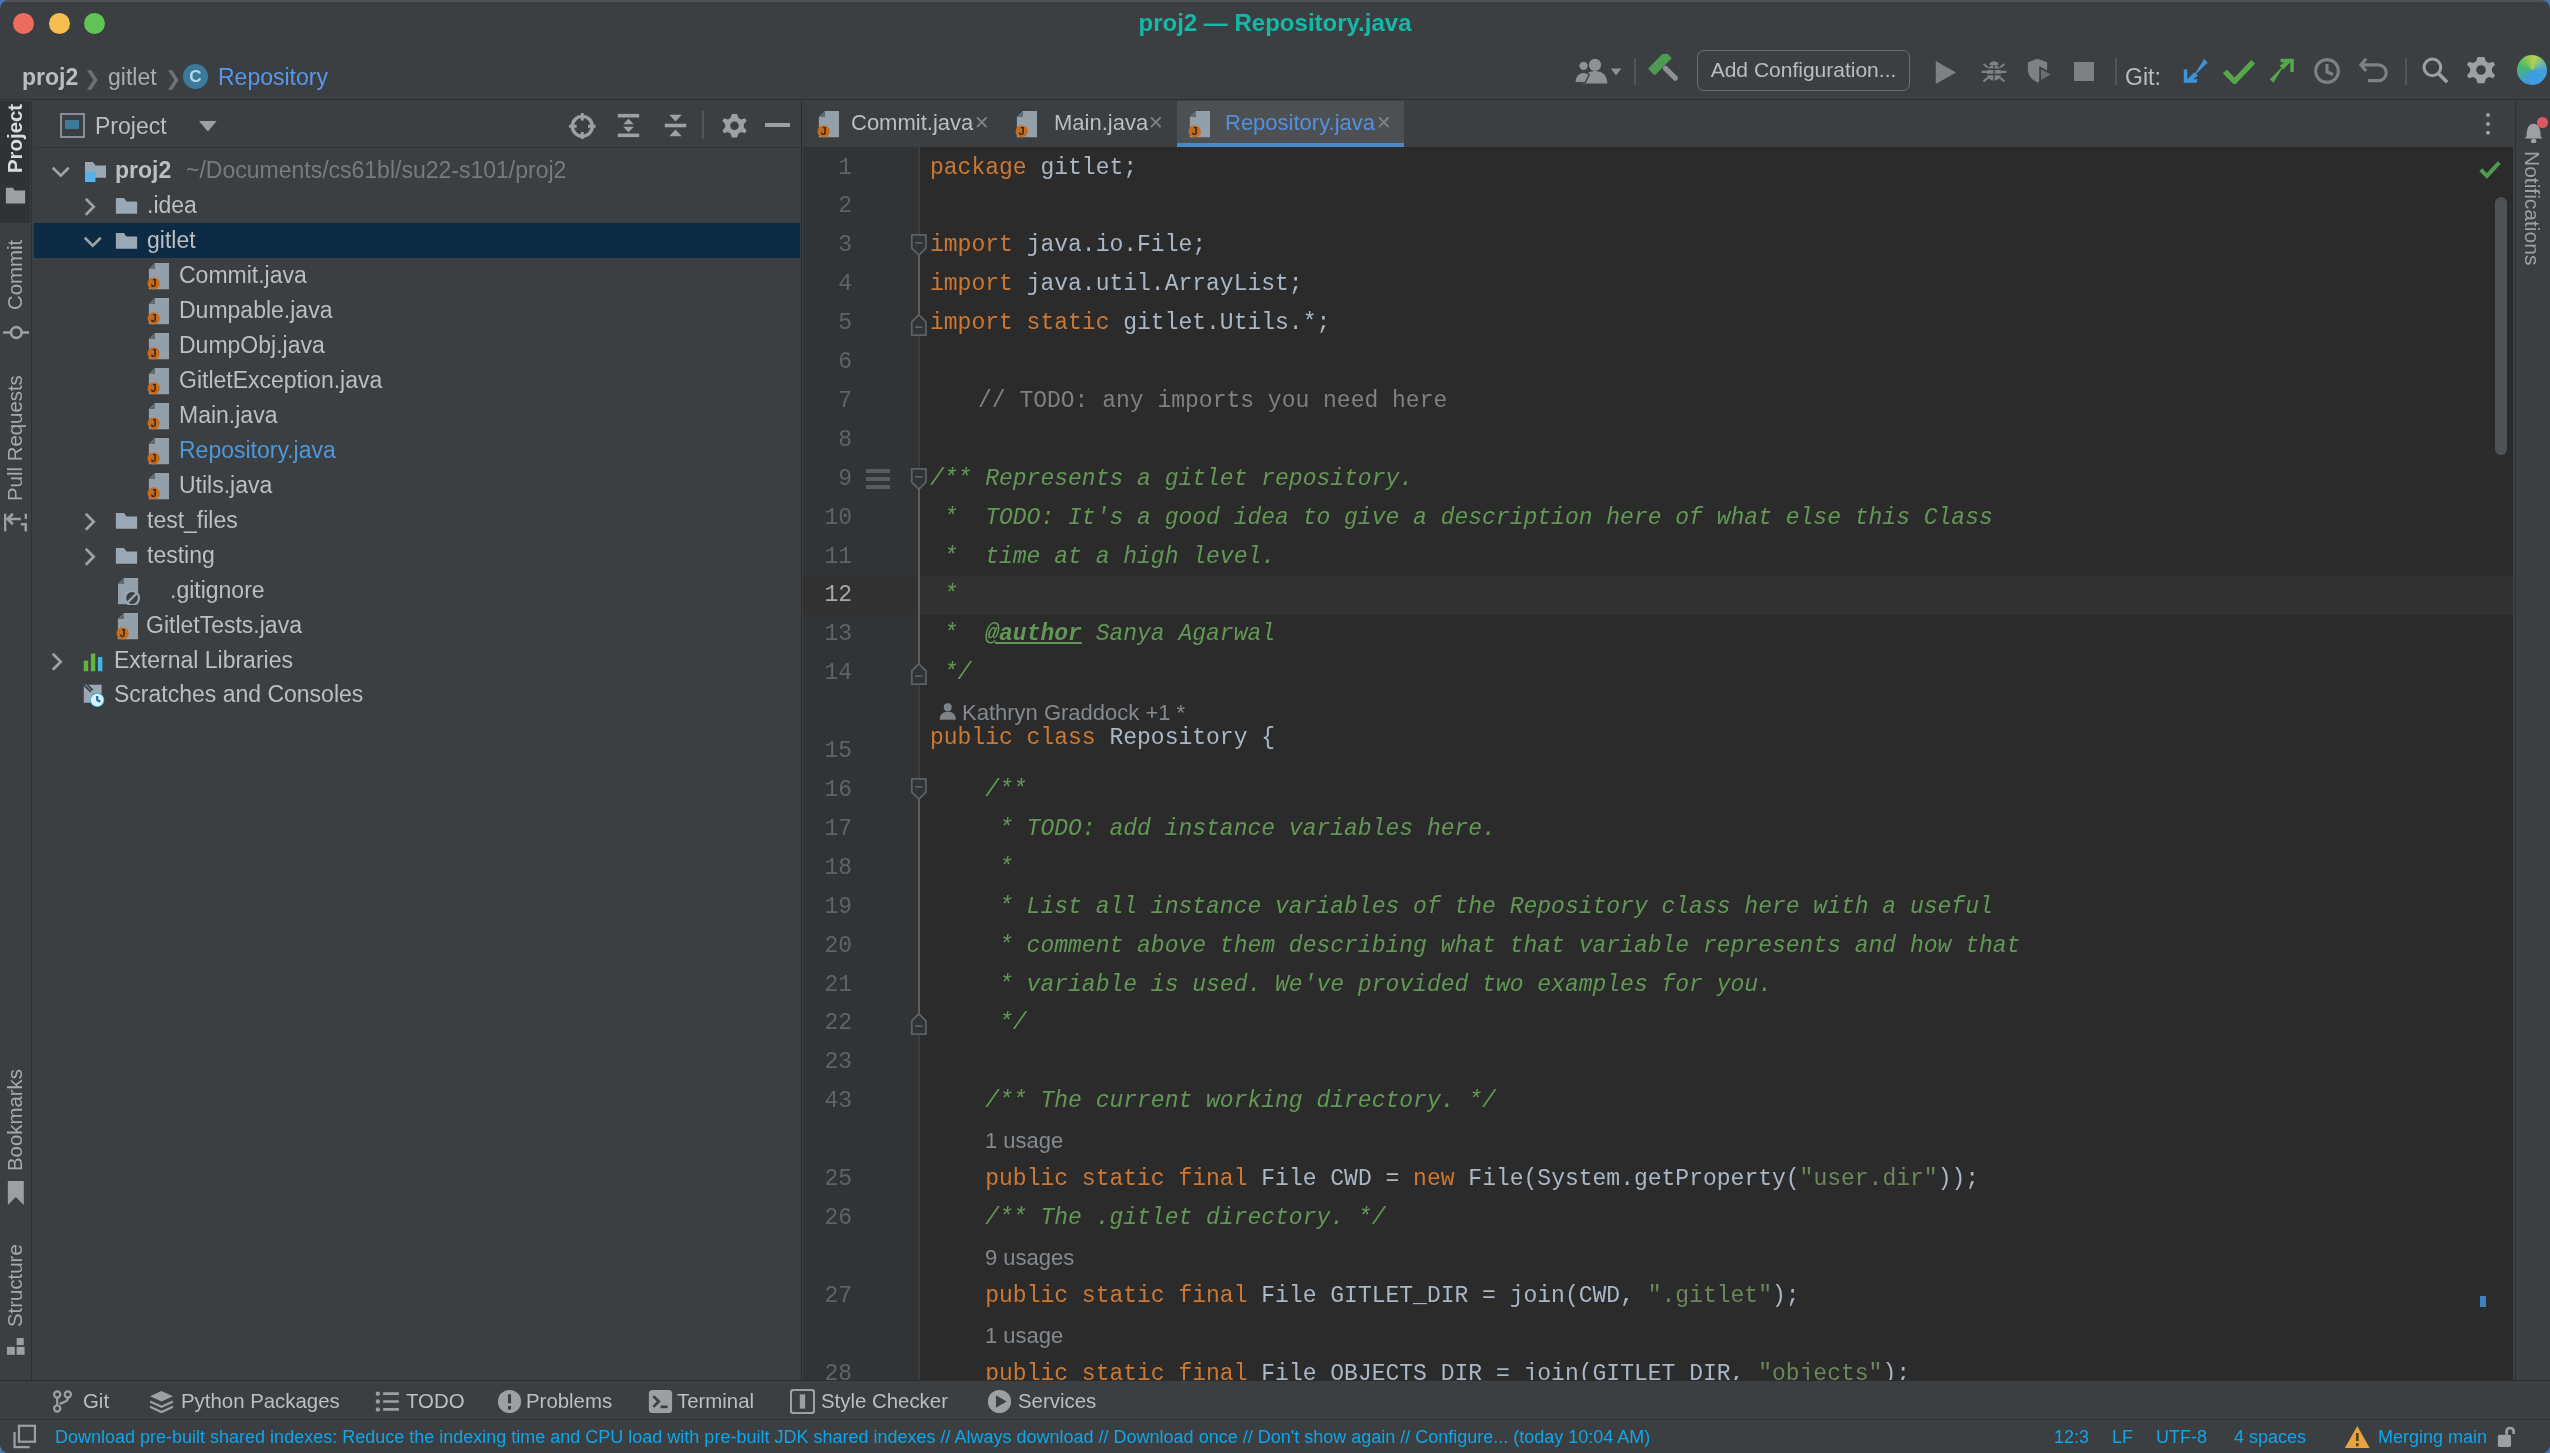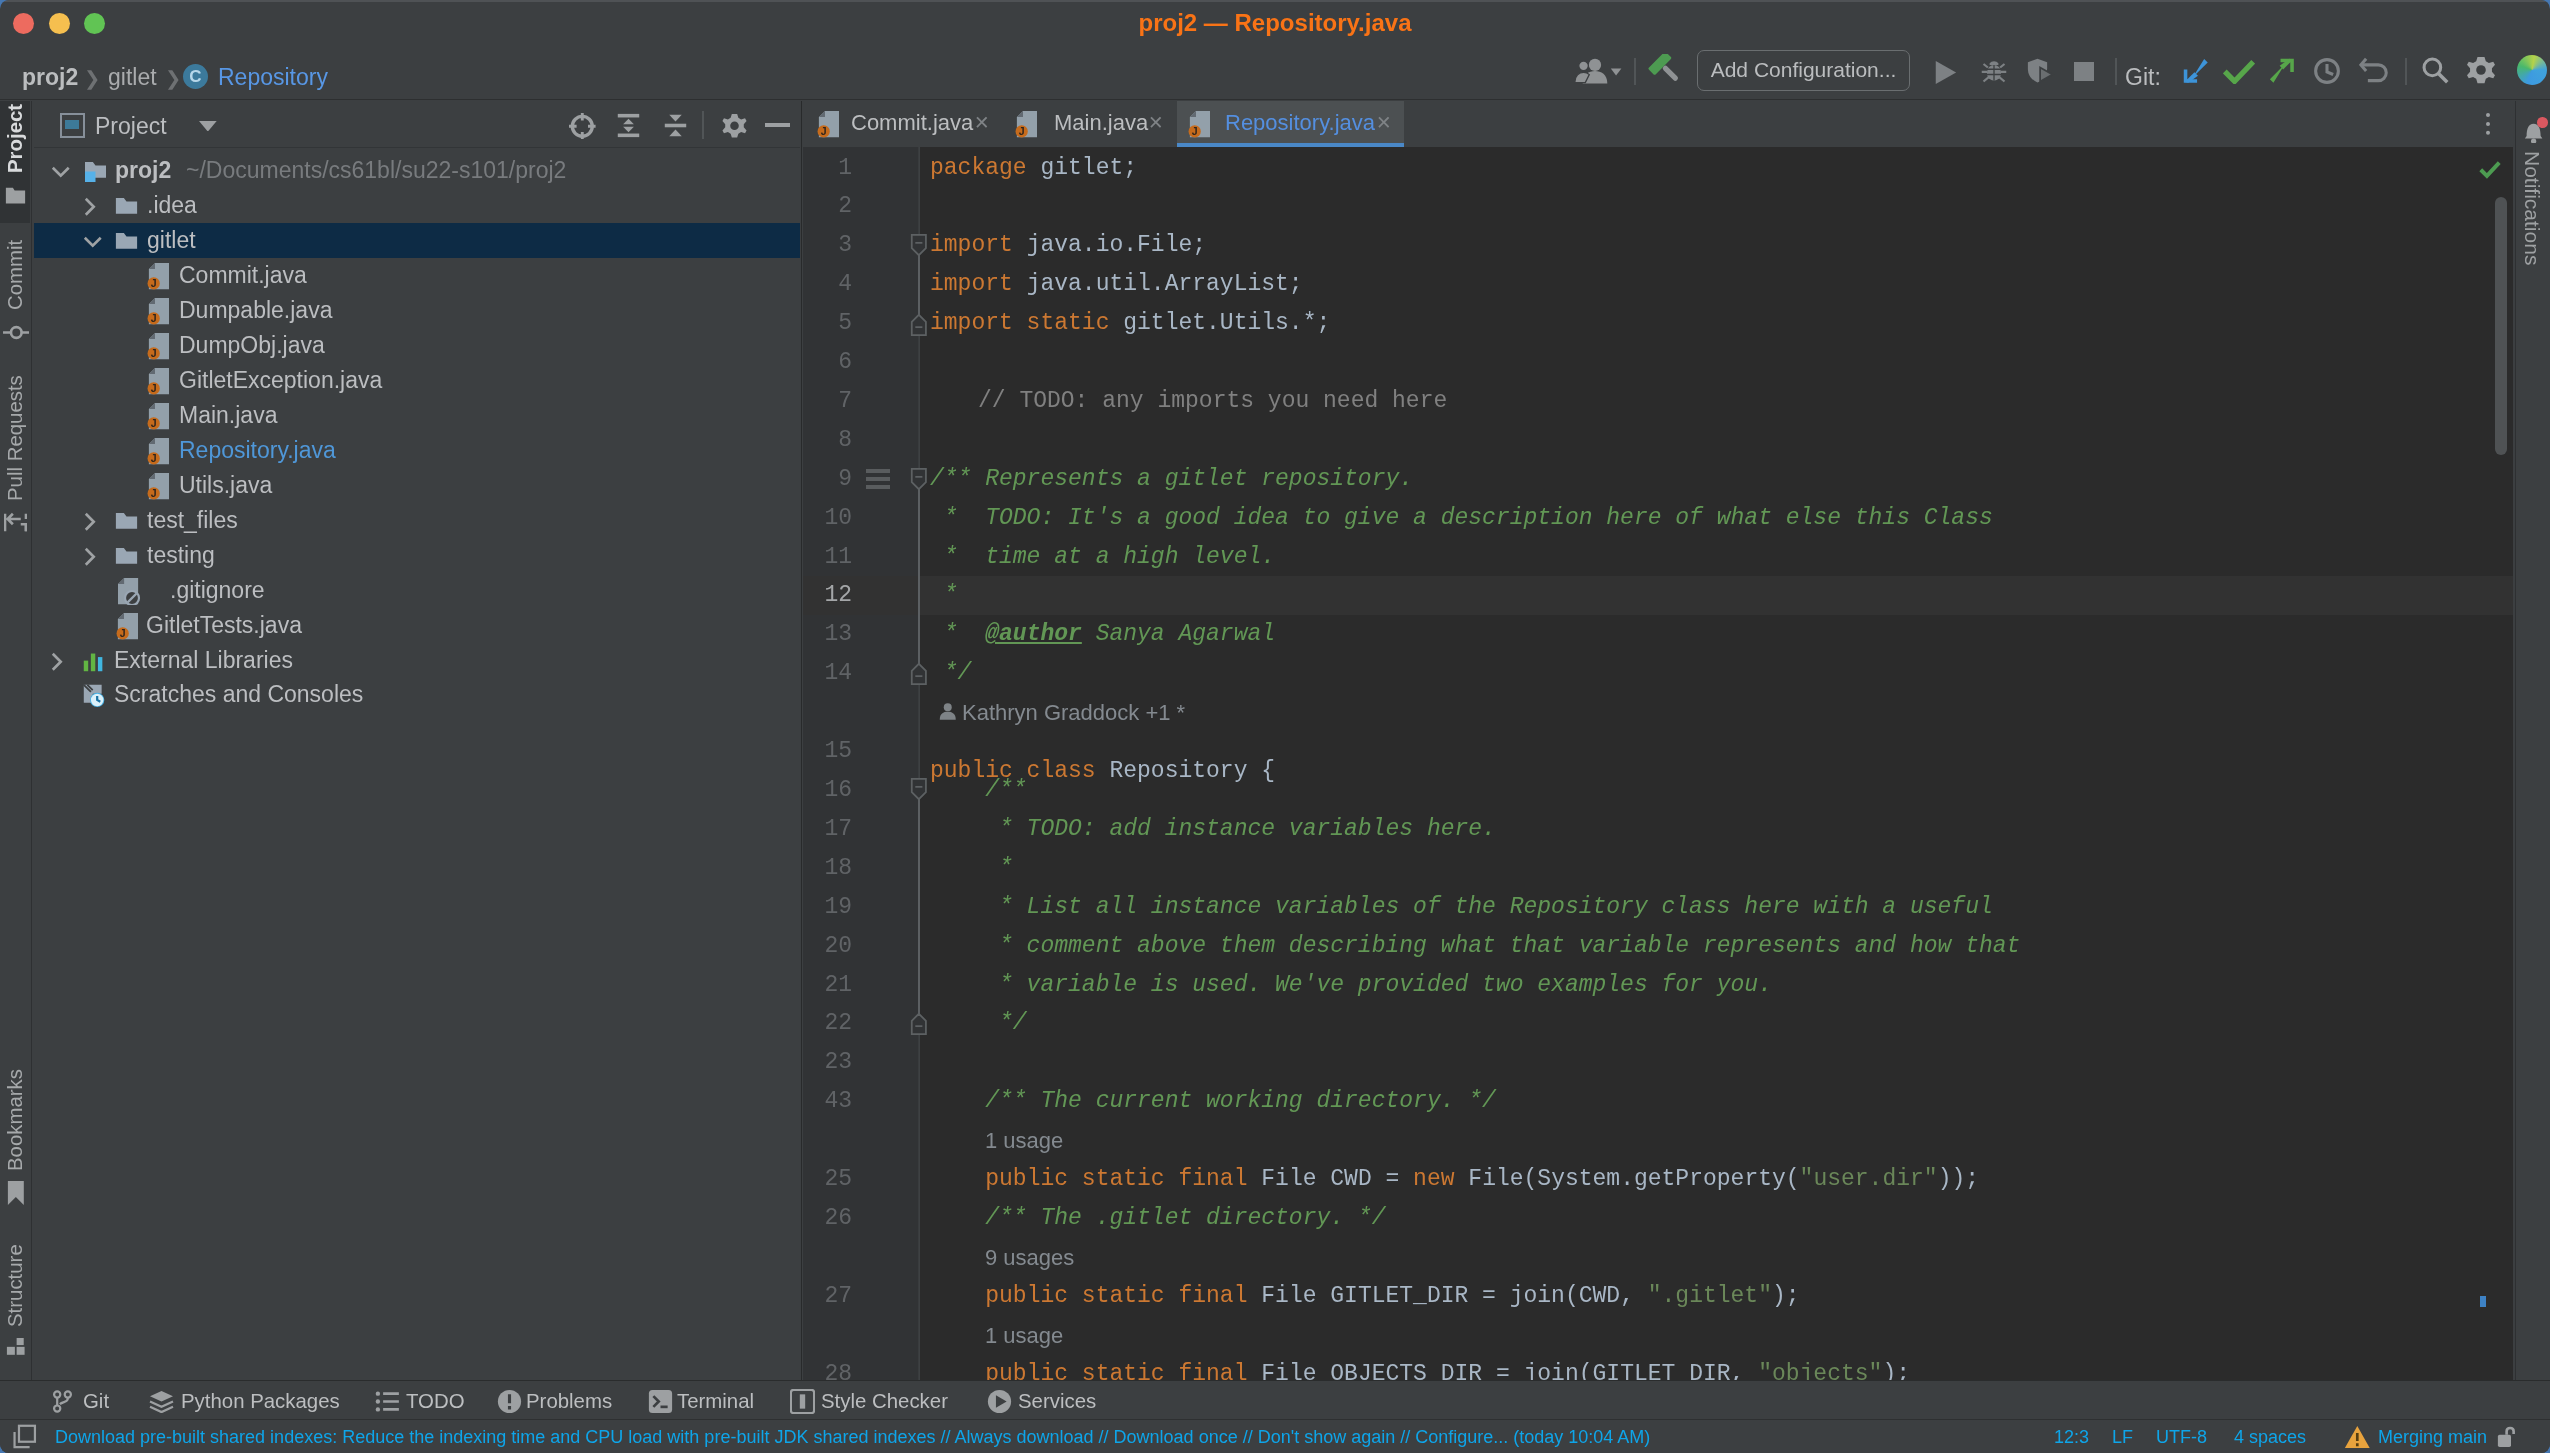--- a/index.html
+++ b/index.html
@@ -4,21 +4,21 @@
 <style>
 * { margin:0; padding:0; box-sizing:border-box; }
 html,body { width:2550px; height:1453px; background:#4678b2; overflow:hidden; }
 body { font-family:"Liberation Sans", sans-serif; }
 #win { position:absolute; left:0; top:0; width:2550px; height:1453px; background:#3c3f41; border-radius:8.9px; overflow:hidden; }
 .abs { position:absolute; }
 
 
 #titlebar { position:absolute; left:0; top:0; width:2550px; height:43px; }
 .tl { position:absolute; top:13.3px; width:21px; height:21px; border-radius:50%; }
-#title { position:absolute; top:8.9px; left:0; width:2550px; text-align:center; font-size:24px; font-weight:bold; color:#f97316; }
+#title { position:absolute; top:8.9px; left:0; width:2550px; text-align:center; font-size:24px; font-weight:bold; color:#14b8a6; }
 
 
 #navbar { position:absolute; left:0; top:43px; width:2550px; height:57px; border-bottom:1.8px solid #2d2f30; }
 .crumb { position:absolute; top:21px; font-size:23px; color:#a9abad; }
 .sep-chev { position:absolute; top:24px; font-size:19.5px; color:#6e7173; }
 
 
 #main { position:absolute; left:0; top:101px; width:2550px; height:1279px; overflow:hidden; }
 
 
@@ -425,21 +425,21 @@
         <div class="crow" style="top:79px;"><span class="kw">import</span> java.io.File;</div>
         <div class="crow" style="top:118px;"><span class="kw">import</span> java.util.ArrayList;</div>
         <div class="crow" style="top:157px;"><span class="kw">import static</span> gitlet.Utils.*;</div>
         <div class="crow" style="top:235px;margin-left:48px;"><span class="cmt">// TODO: any imports you need here</span></div>
         <div class="crow" style="top:352px;"><span class="doc"> *  TODO: It's a good idea to give a description here of what else this Class</span></div>
         <div class="crow" style="top:313px;"><span class="doc">/** Represents a gitlet repository.</span></div>
         <div class="crow" style="top:391px;"><span class="doc"> *  time at a high level.</span></div>
         <div class="crow" style="top:429px;"><span class="doc"> *</span></div>
         <div class="crow" style="top:468px;"><span class="doc"> *  <span class="au">@author</span> Sanya Agarwal</span></div>
         <div class="crow" style="top:507px;"><span class="doc"> */</span></div>
-        <div class="crow" style="top:605px;"><span class="kw">public class</span> Repository {</div>
+        <div class="crow" style="top:572px;"><span class="kw">public class</span> Repository {</div>
         <div class="crow" style="top:624px;"><span class="doc">    /**</span></div>
         <div class="crow" style="top:663px;"><span class="doc">     * TODO: add instance variables here.</span></div>
         <div class="crow" style="top:702px;"><span class="doc">     *</span></div>
         <div class="crow" style="top:741px;"><span class="doc">     * List all instance variables of the Repository class here with a useful</span></div>
         <div class="crow" style="top:780px;"><span class="doc">     * comment above them describing what that variable represents and how that</span></div>
         <div class="crow" style="top:819px;"><span class="doc">     * variable is used. We've provided two examples for you.</span></div>
         <div class="crow" style="top:857px;"><span class="doc">     */</span></div>
         <div class="crow" style="top:935px;"><span class="doc">    /** The current working directory. */</span></div>
         <div class="crow" style="top:1013px;">    <span class="kw">public static final</span> File CWD = <span class="kw">new</span> File(System.getProperty(<span class="str">"user.dir"</span>));</div>
         <div class="crow" style="top:1052px;"><span class="doc">    /** The .gitlet directory. */</span></div>

